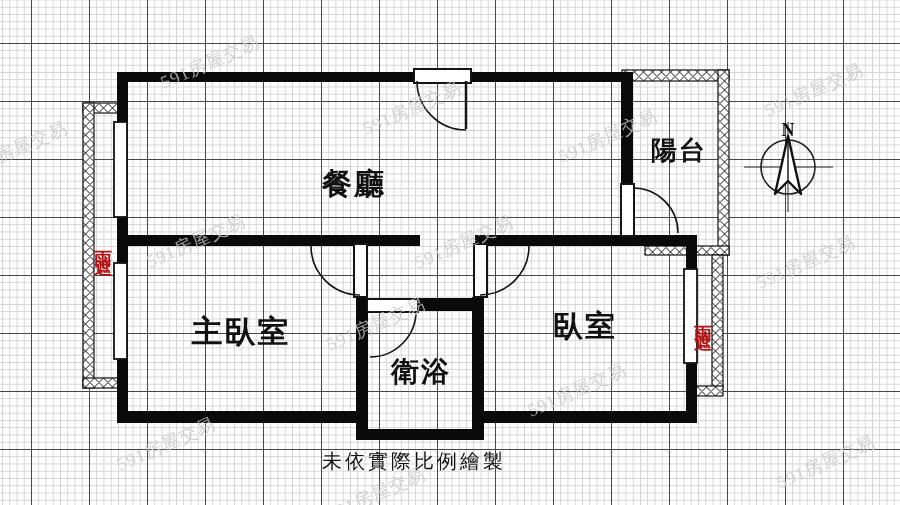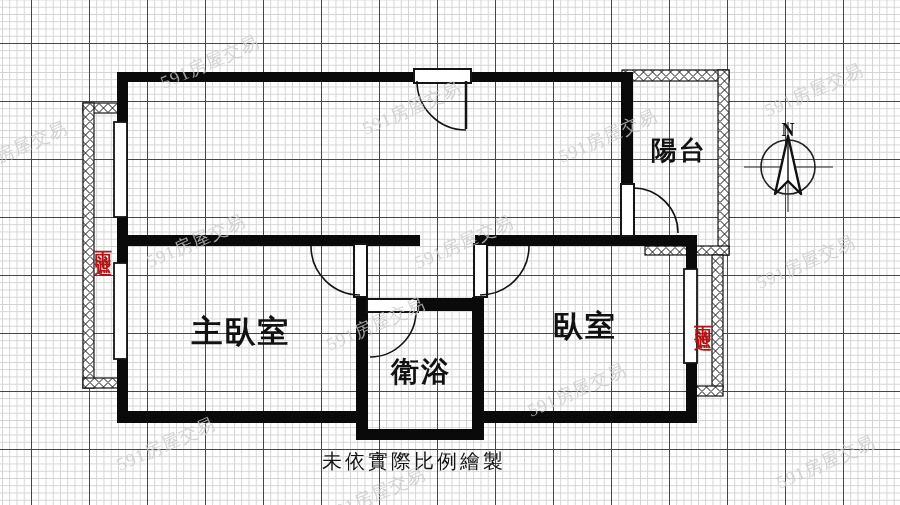--- a/index.html
+++ b/index.html
@@ -136,20 +136,21 @@
 
     <g>
       <line x1="744" y1="167" x2="833" y2="167" stroke="#222" stroke-width="1.2"></line>
       <line x1="788" y1="122" x2="788" y2="212" stroke="#222" stroke-width="1"></line>
       <circle cx="788" cy="167" r="27" fill="none" stroke="#222" stroke-width="1.6"></circle>
       <polygon points="788,136 801,194 788,181 775,194" fill="#fff" stroke="#111" stroke-width="2.4" stroke-linejoin="round"></polygon>
       <line x1="788" y1="136" x2="788" y2="181" stroke="#111" stroke-width="1.4"></line>
     </g>
   </svg>
 
+  <div class="room-label lbl-dining">餐廳</div>
   <div class="room-label lbl-balcony">陽台</div>
   <div class="room-label lbl-bedroom">臥室</div>
   <div class="room-label lbl-master">主臥室</div>
   <div class="room-label lbl-bath">衛浴</div>
 
   <div class="rain-label rain-left">雨遮</div>
   <div class="rain-label rain-right">雨遮</div>
 
   <div class="north-label">N</div>
 

